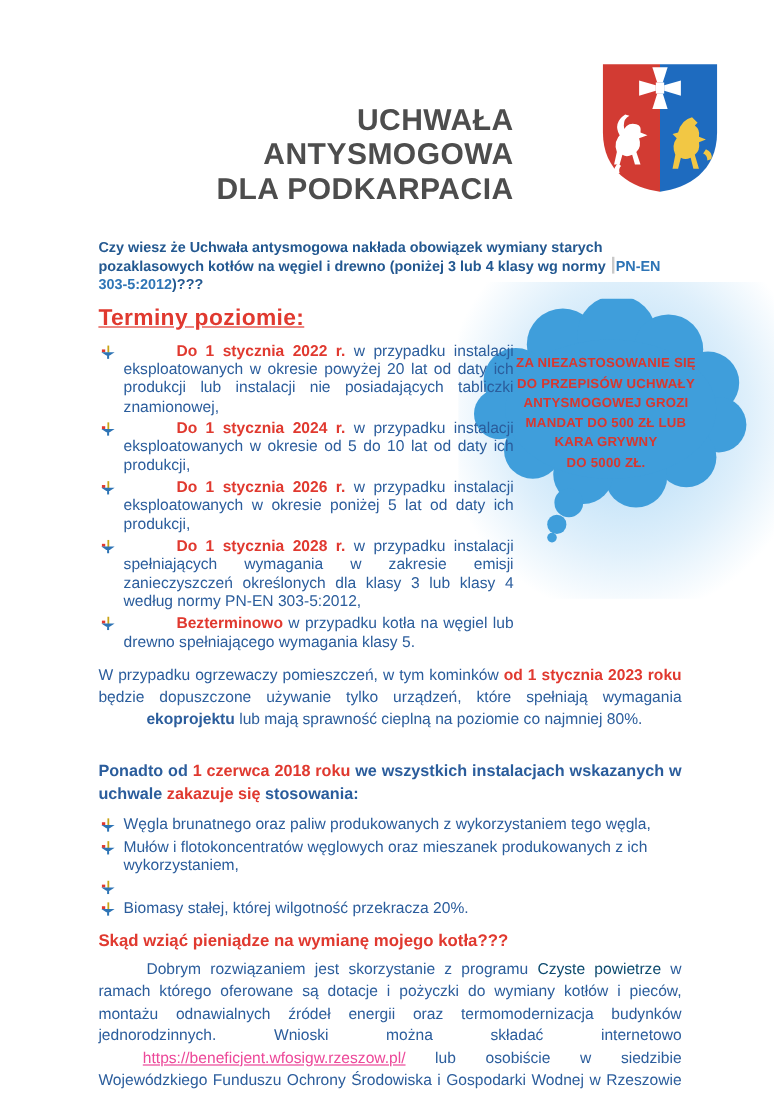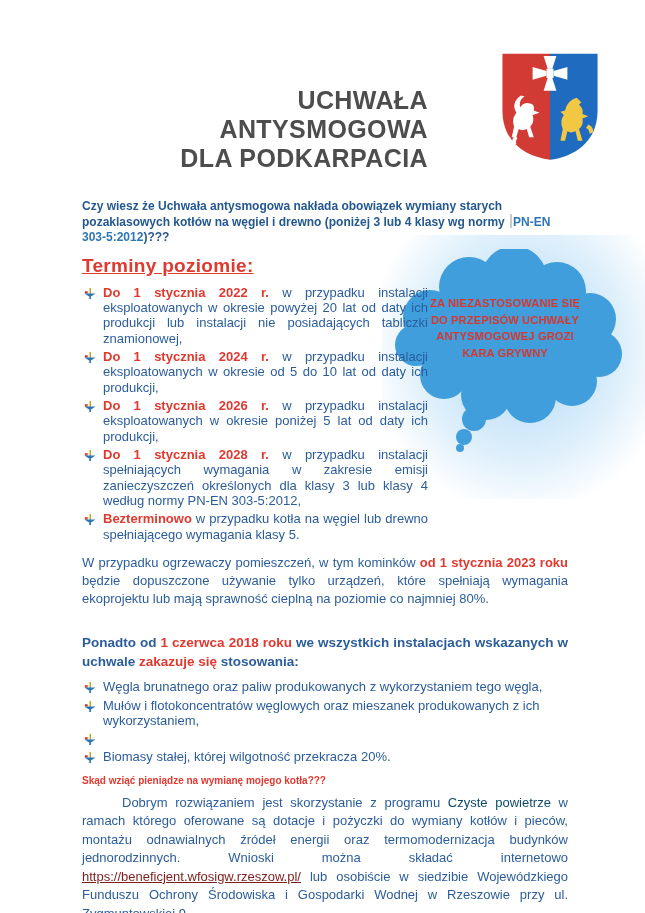--- a/index.html
+++ b/index.html
@@ -33,42 +33,42 @@
     margin-top:10px; font-size:19px; font-weight:bold; color:#e0392f;
     text-decoration:underline; letter-spacing:0.3px;
   }
 
   ul.blist { list-style:none; margin-top:8px; }
   ul.blist li { display:flex; margin-bottom:3px; }
   .bullet { flex:0 0 12px; width:12px; height:13px; margin:2px 7px 0 2px; }
   .li-text { font-size:13px; line-height:1.18; color:#2b5d9c; }
   .deadlines { width:346px; }
   .deadlines .li-text { text-align:justify; }
-  .lead { color:#e0392f; font-weight:bold; }
+  .lead { color:#e0392f; font-weight:bold;margin-left:44px; }
 
   .para {
     margin-top:12px; font-size:13px; line-height:1.38; color:#2b5d9c;
     text-align:justify;
   }
   .red-bold { color:#e0392f; font-weight:bold; }
-  .blue-bold { font-weight:normal; }
+  .blue-bold { font-weight:bold;margin-left:40px; }
 
   .ban-intro {
     margin-top:26px; font-size:13.5px; font-weight:bold; color:#2b5d9c;
     line-height:1.4; text-align:justify;
   }
   .ban { width:470px; }
 
-  .money-h { margin-top:10px; font-size:10px; font-weight:bold; color:#e0392f; }
+  .money-h { margin-top:10px; font-size:14px; font-weight:bold; color:#e0392f; }
   .money {
     margin-top:8px; font-size:13px; line-height:1.42; color:#2b5d9c;
     text-align:justify; text-indent:40px;
   }
   .money .program { color:#0c4a6e; }
-  .money a { color:#7f1d1d; text-decoration:underline; }
+  .money a { color:#ec4899; text-decoration:underline;margin-left:37px; }
 
   .cloud-wrap { position:absolute; left:392px; top:243px; width:253px; height:252px; z-index:1; }
   .halo {
     position:absolute; inset:-8px -6px -4px -10px;
     background:radial-gradient(ellipse at 52% 42%,
       rgba(166,213,245,0.95) 0%, rgba(205,231,249,0.65) 52%, rgba(255,255,255,0) 78%);
   }
   .cloud-svg { position:absolute; left:2px; top:6px; }
   .cloud-text {
     position:absolute; left:24px; top:52px; width:178px;
@@ -120,21 +120,23 @@
         <ellipse cx="115" cy="92" rx="88" ry="58"></ellipse>
         <circle cx="80" cy="170" r="12"></circle>
         <circle cx="70" cy="188" r="8"></circle>
         <circle cx="66" cy="199" r="4"></circle>
       </g>
     </svg>
     <div class="cloud-text">
       <div>ZA NIEZASTOSOWANIE SIĘ</div>
       <div>DO PRZEPISÓW UCHWAŁY</div>
       <div>ANTYSMOGOWEJ GROZI</div>
+      <div>MANDAT DO 500 ZŁ LUB</div>
       <div>KARA GRYWNY</div>
+      <div>DO 5000 ZŁ.</div>
     </div>
   </div>
 
   <div class="content">
     <h1 class="title">
       <span>UCHWAŁA ANTYSMOGOWA</span><br>
       <span>DLA PODKARPACIA</span>
     </h1>
 
     <p class="intro"><span>Czy wiesz że Uchwała antysmogowa nakłada obowiązek wymiany starych pozaklasowych kotłów na węgiel i drewno (poniżej 3 lub 4 klasy wg normy </span><span class="artifact"></span><span class="norm">PN-EN 303-5:2012</span><span>)???</span></p>

